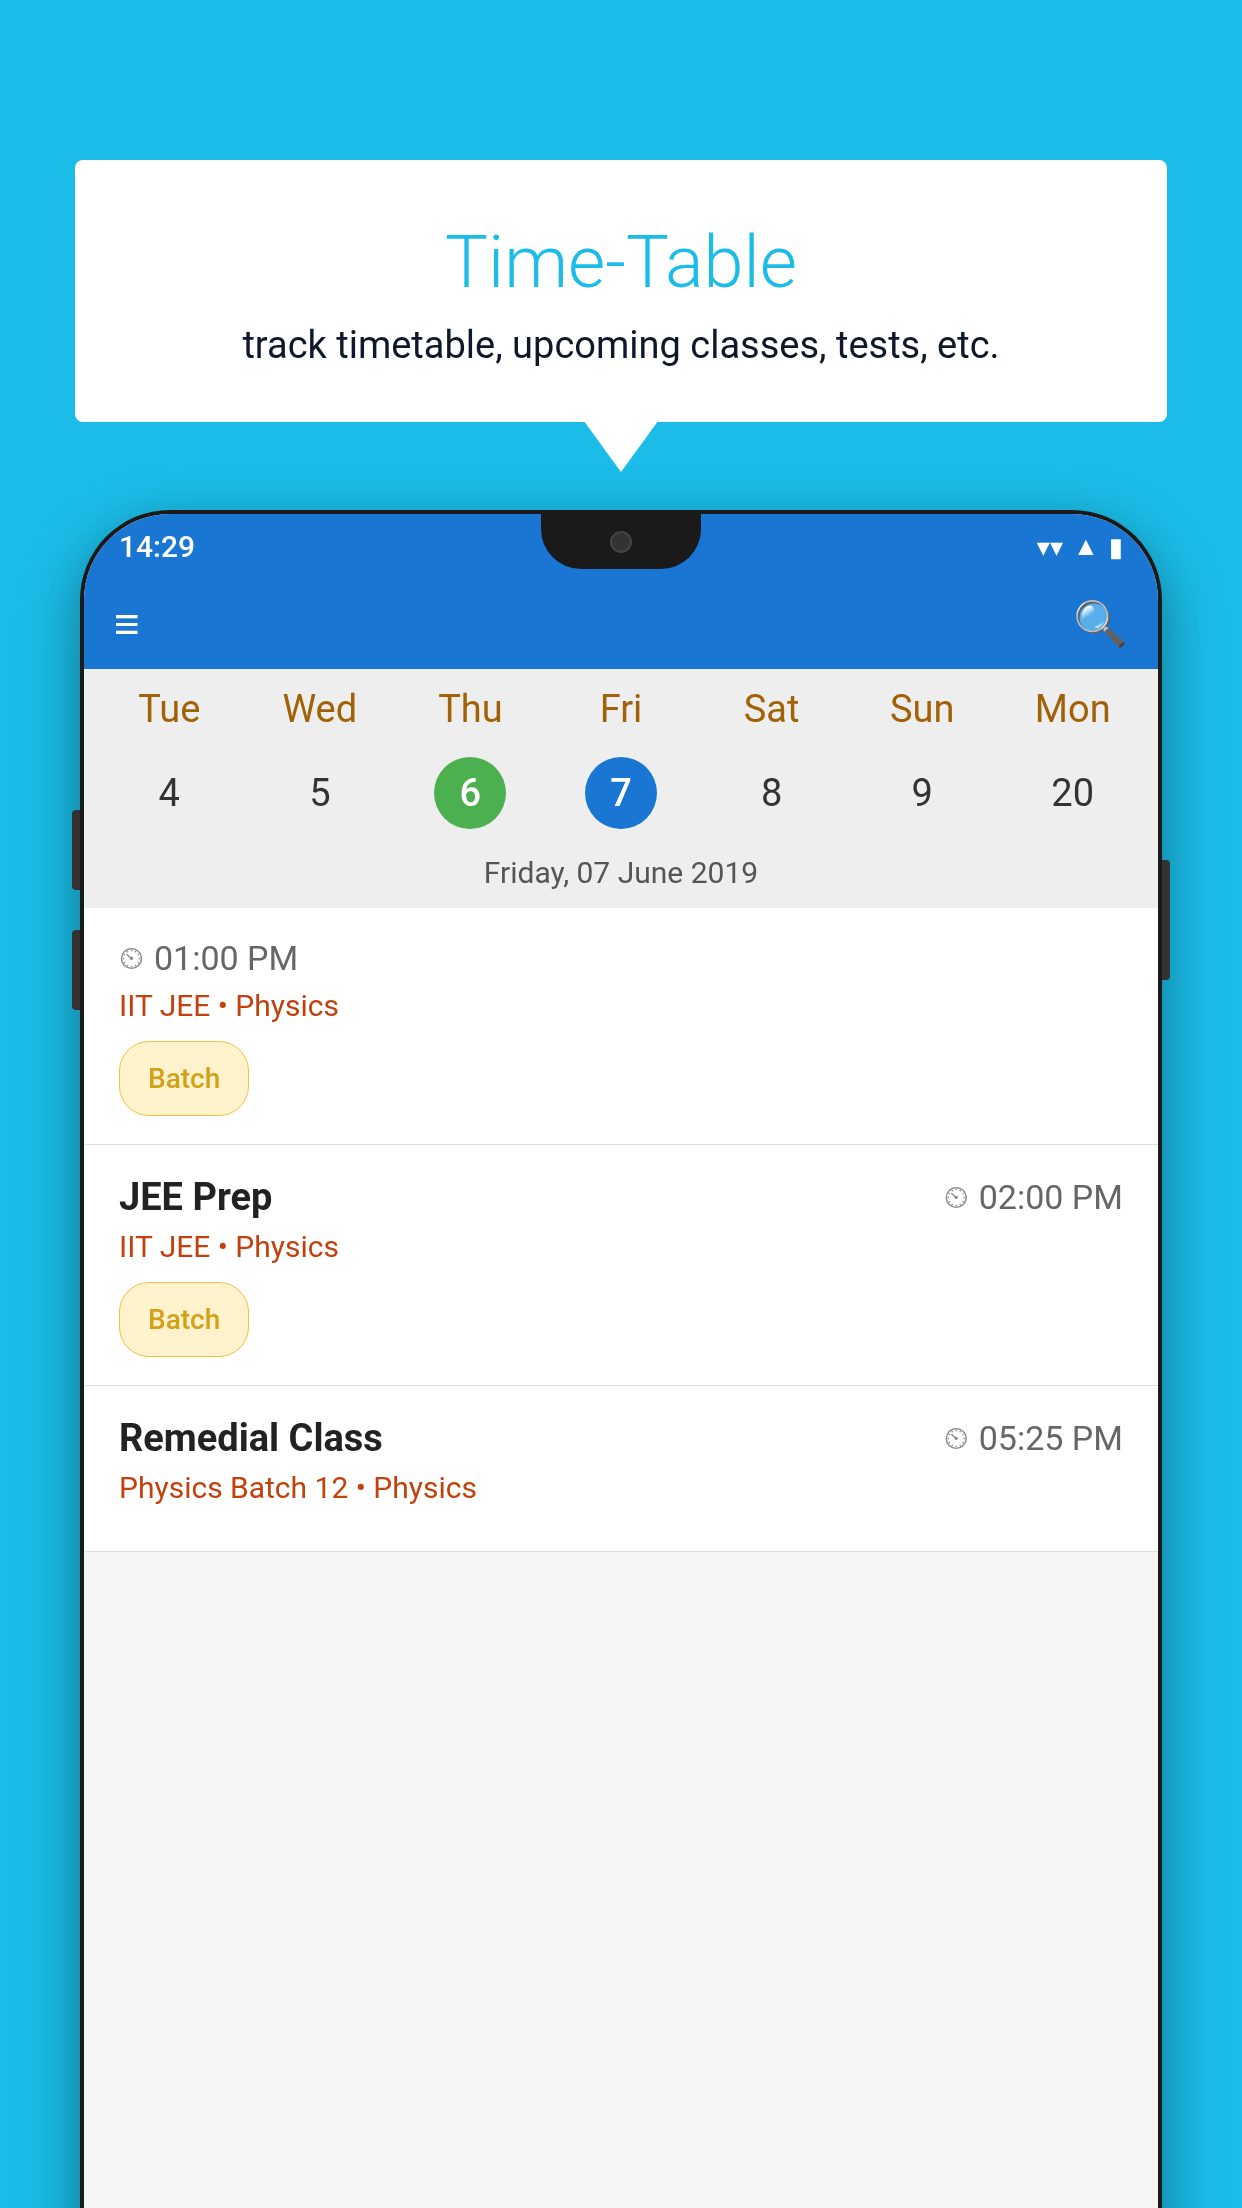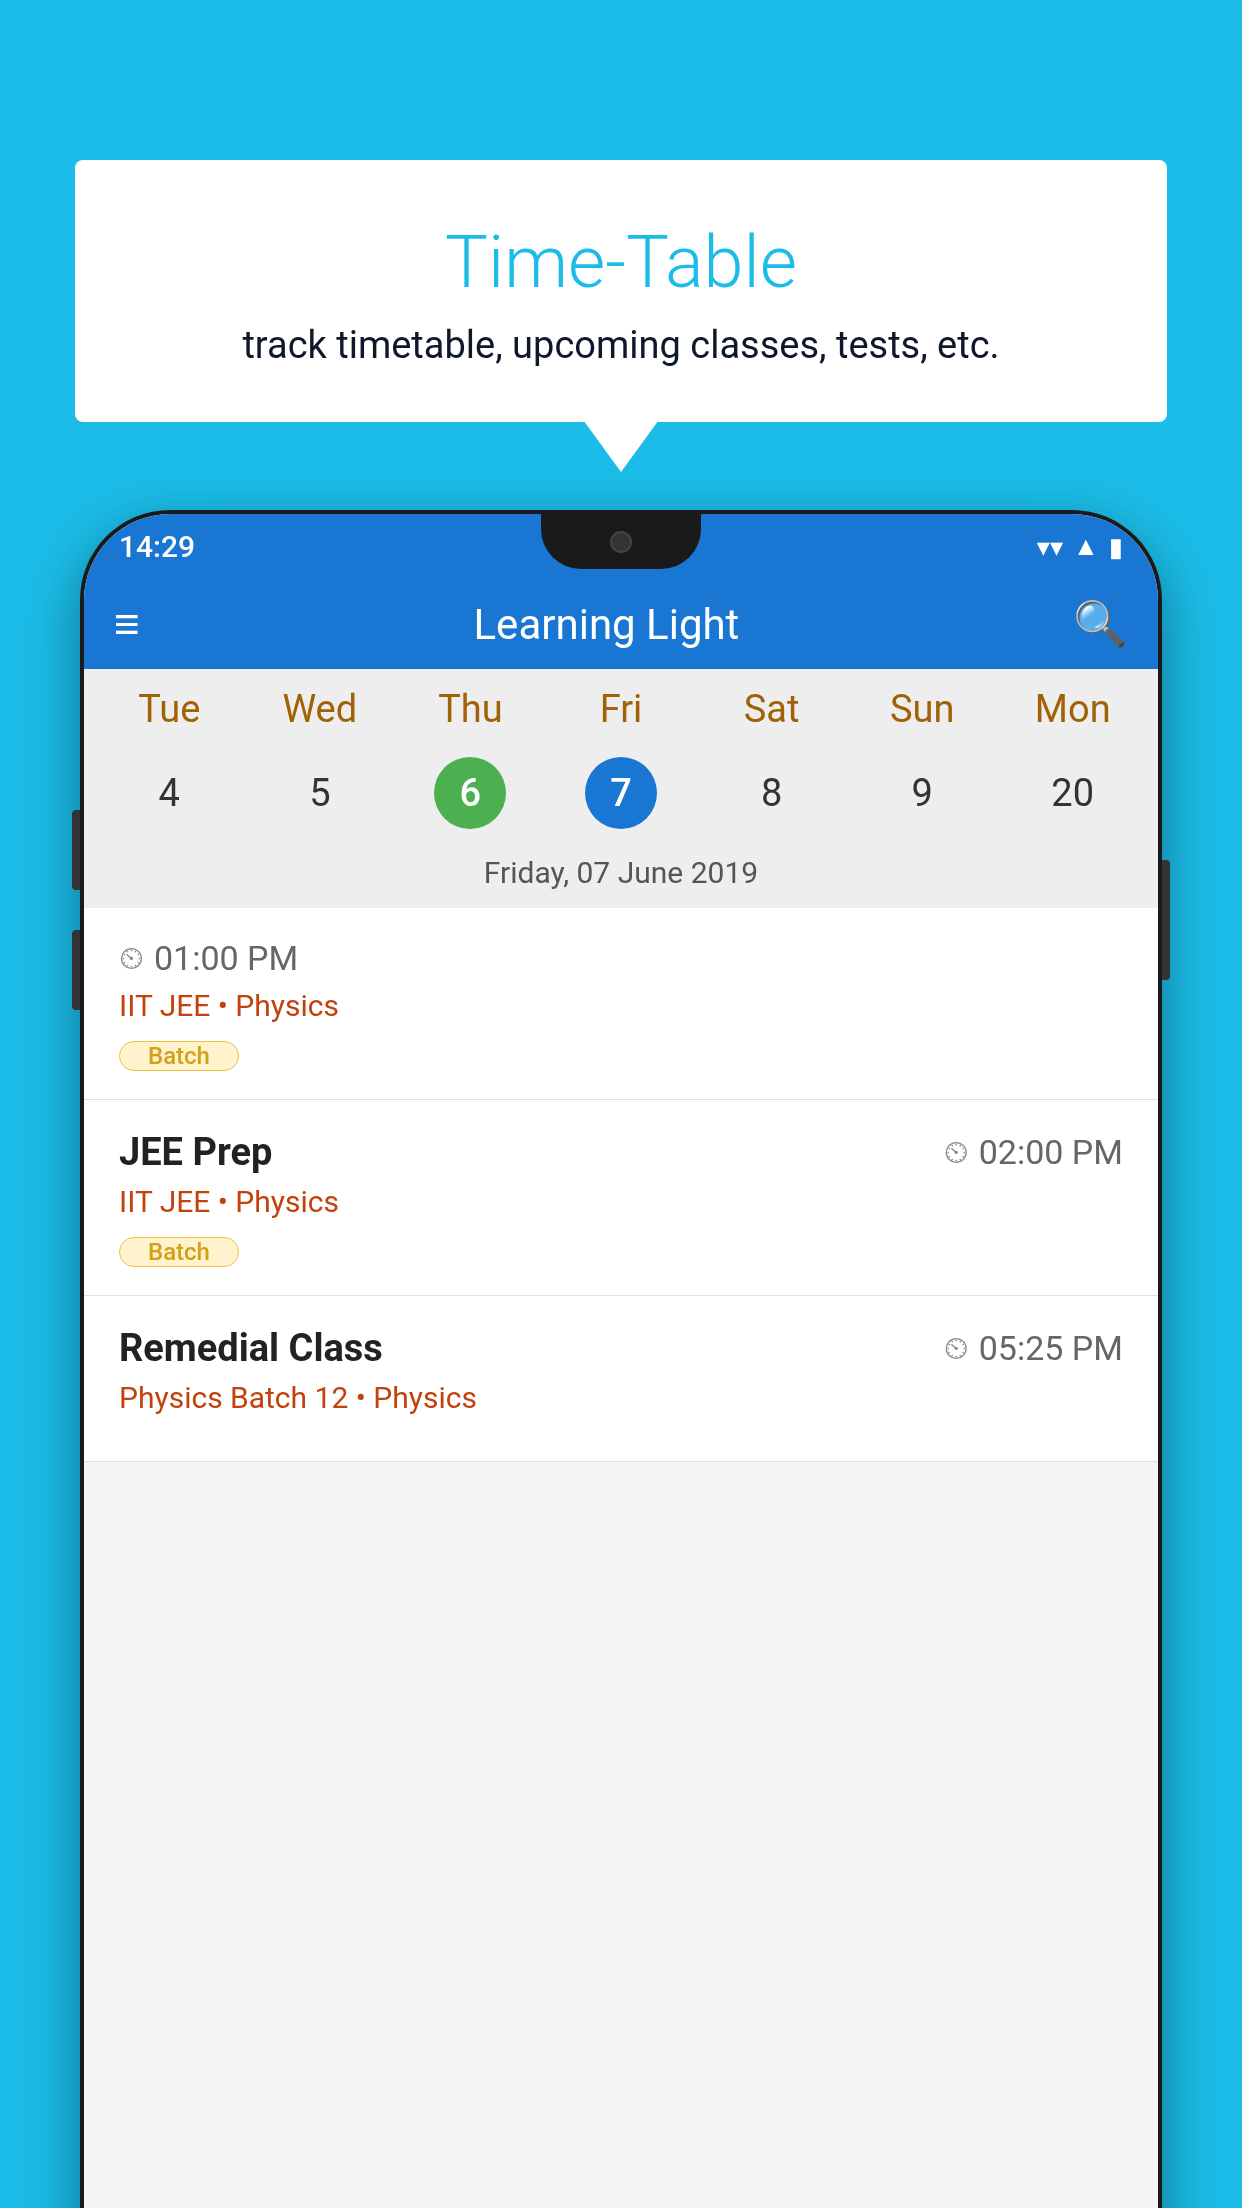--- a/index.html
+++ b/index.html
@@ -264,22 +264,22 @@
       font-size: 30px;
       margin-bottom: 18px;
     }
 
     .batch-badge {
       display: inline-block;
       background: #FFF3CD;
       color: #D4A017;
       border: 1.5px solid #F0C040;
       border-radius: 30px;
-      padding: 0 28px;
-      font-size: 24px;
+      padding: 20px 28px;
+      font-size: 28px;
       font-weight: 500;
     }
 
     
     .volume-btn-left {
       position: absolute;
       left: -8px;
       top: 300px;
       width: 8px;
       height: 80px;
@@ -331,21 +331,20 @@
         </div>
         <div class="status-icons">
           <span class="wifi-icon">▾▾</span>
           <span class="signal-icon">▲</span>
           <span class="battery-icon">▮</span>
         </div>
       </div>
 
       <div class="nav-bar">
         <span class="nav-menu-icon">≡</span>
-        <span class="nav-title">Learning Light</span>
         <span class="nav-search-icon">🔍</span>
       </div>
 
       <div class="calendar-strip">
         <div class="days-header">
           <div class="day-name">Tue</div>
           <div class="day-name">Wed</div>
           <div class="day-name">Thu</div>
           <div class="day-name">Fri</div>
           <div class="day-name">Sat</div>

